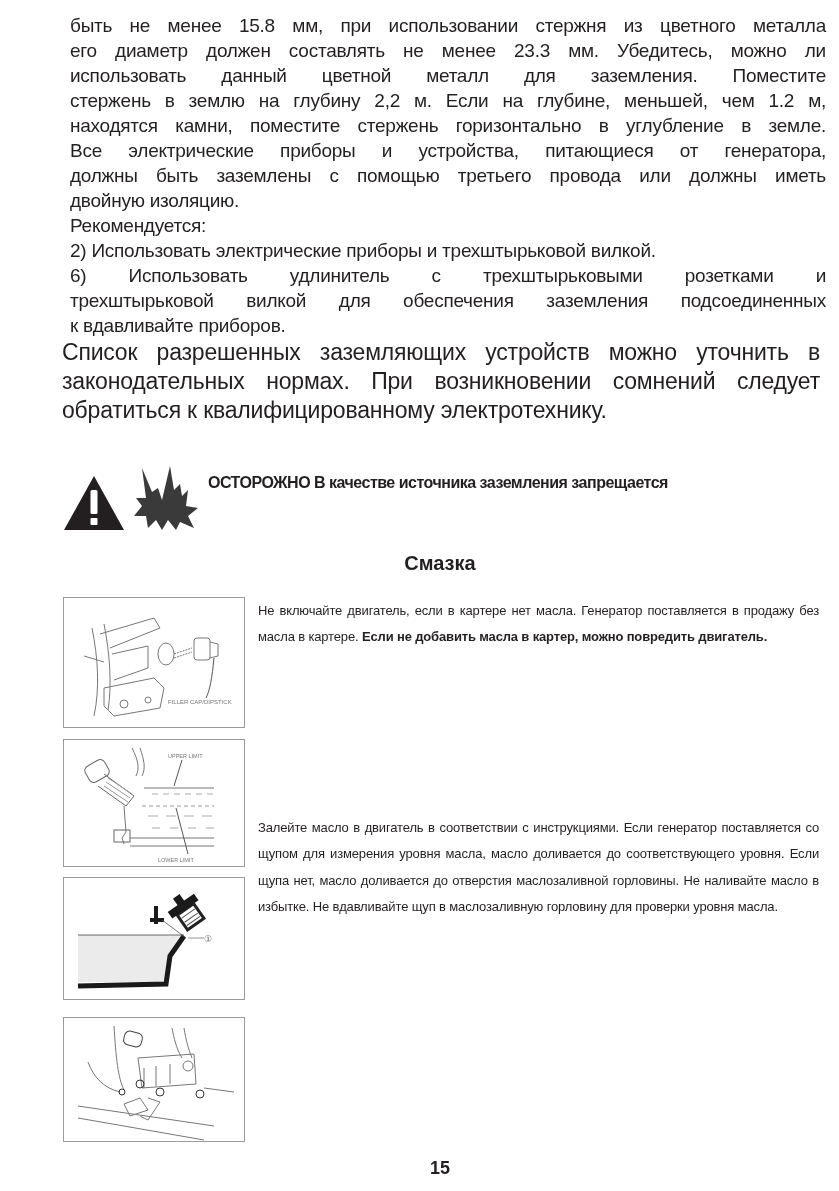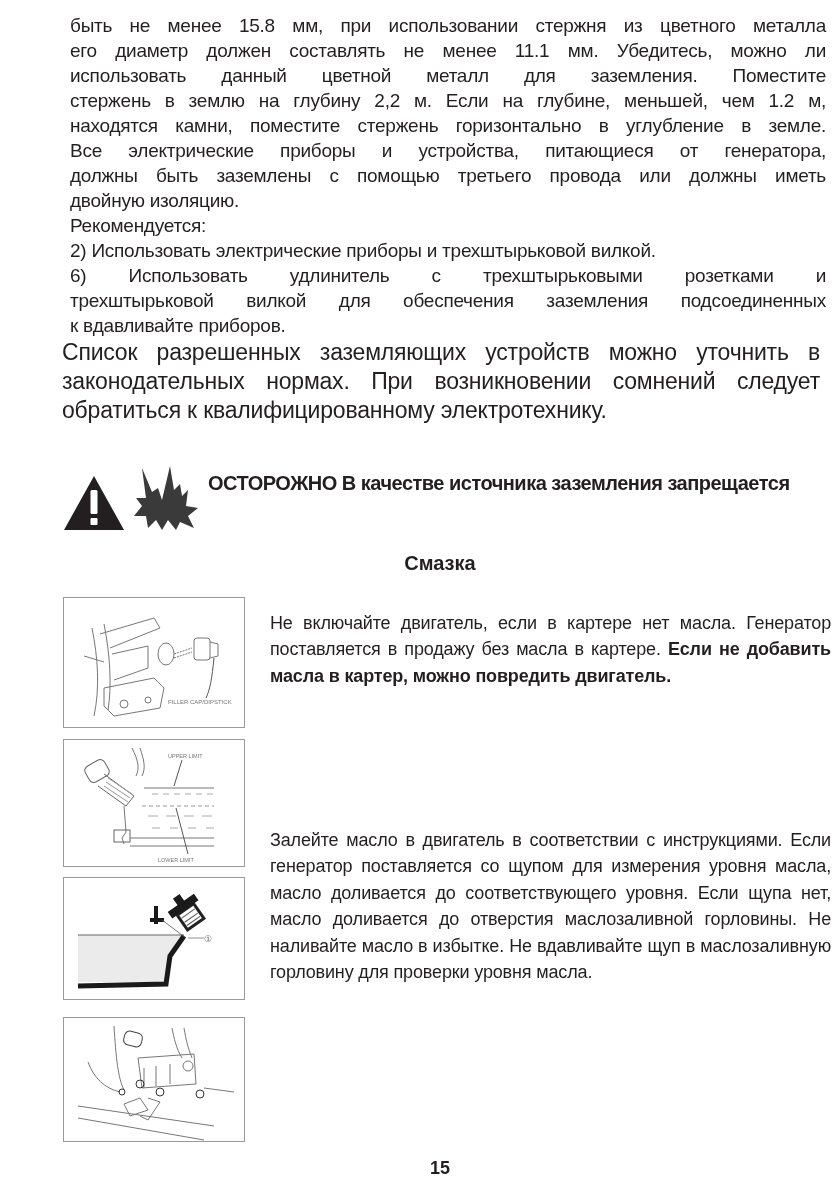--- a/index.html
+++ b/index.html
@@ -18,48 +18,48 @@
       font-size: 23px; line-height: 28.5px; text-align: justify; margin: 0;
       letter-spacing: -0.2px;
     }
     .warn {
       position: absolute; left: 62px; top: 466px; width: 760px; height: 70px;
     }
     .warn .tri { position: absolute; left: 0; top: 8px; }
     .warn .burst { position: absolute; left: 70px; top: 0; }
     .warn .text {
       position: absolute; left: 146px; top: 4px; width: 614px;
-      font-weight: bold; font-size: 20px; line-height: 26px; letter-spacing: -0.5px;
+      font-weight: bold; font-size: 16px; line-height: 26px; letter-spacing: -0.5px;
     }
     .heading {
       position: absolute; left: 0; width: 880px; top: 552px; text-align: center;
       font-weight: bold; font-size: 20px;
     }
     .fig {
       position: absolute; left: 63px; width: 182px;
       border: 1.5px solid #9a9a9a; background: #fff; box-sizing: border-box;
     }
     .fig svg { position: absolute; left: 0; top: 0; }
     .rtext {
       position: absolute; left: 258px; width: 561px;
-      font-size: 18px; line-height: 26.4px; text-align: justify; margin: 12px;
+      font-size: 13px; line-height: 26.4px; text-align: justify; margin: 0;
       letter-spacing: -0.15px;
     }
     .rtext b { font-weight: bold; }
     .page-num {
       position: absolute; left: 0; width: 880px; top: 1158px; text-align: center;
       font-weight: bold; font-size: 18px;
     }
   </style>
 </head>
 <body>
 
 <div>
   <p class="p line-j" style="top:10px">быть не менее 15.8 мм, при использовании стержня из цветного металла</p>
-  <p class="p line-j" style="top:35px">его диаметр должен составлять не менее 11.1 мм. Убедитесь, можно ли</p>
+  <p class="p line-j" style="top:35px">его диаметр должен составлять не менее 23.3 мм. Убедитесь, можно ли</p>
   <p class="p line-j" style="top:60px">использовать данный цветной металл для заземления. Поместите</p>
   <p class="p line-j" style="top:85px">стержень в землю на глубину 2,2 м. Если на глубине, меньшей, чем 1.2 м,</p>
   <p class="p line-j" style="top:110px">находятся камни, поместите стержень горизонтально в углубление в земле.</p>
   <p class="p line-j" style="top:135px">Все электрические приборы и устройства, питающиеся от генератора,</p>
   <p class="p line-j" style="top:160px">должны быть заземлены с помощью третьего провода или должны иметь</p>
   <p class="p" style="top:185px">двойную изоляцию.</p>
 </div>
 
 <div>
   <p class="p" style="top:210px">Рекомендуется:</p>

